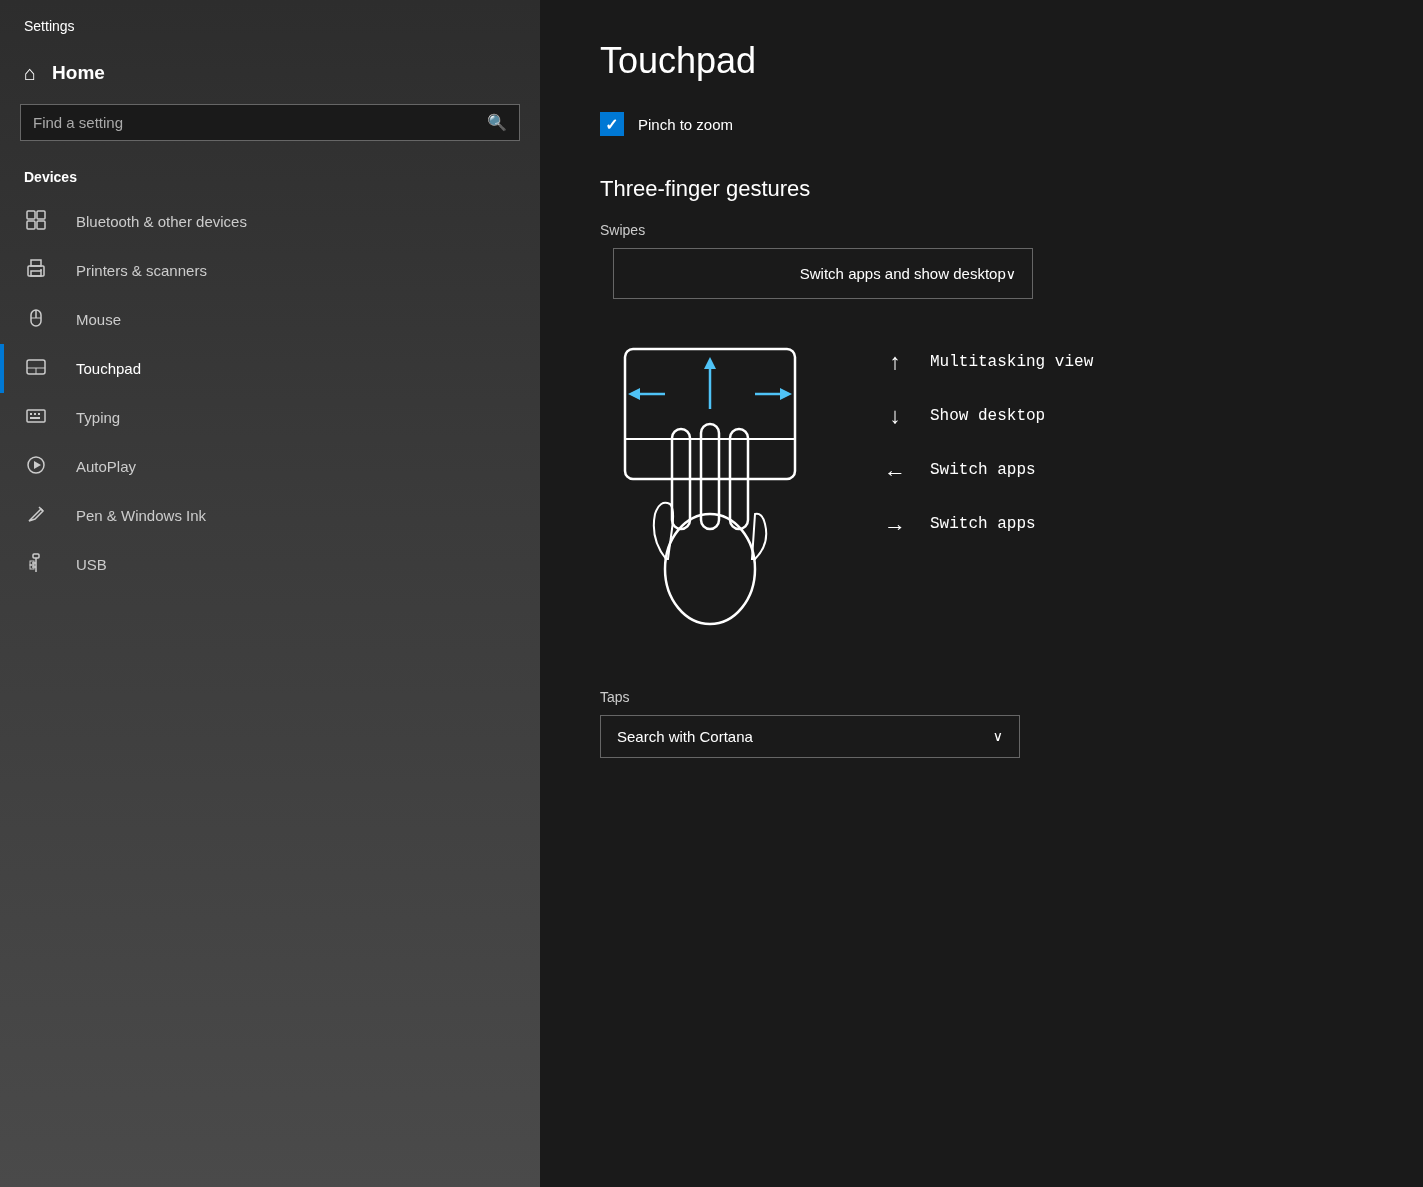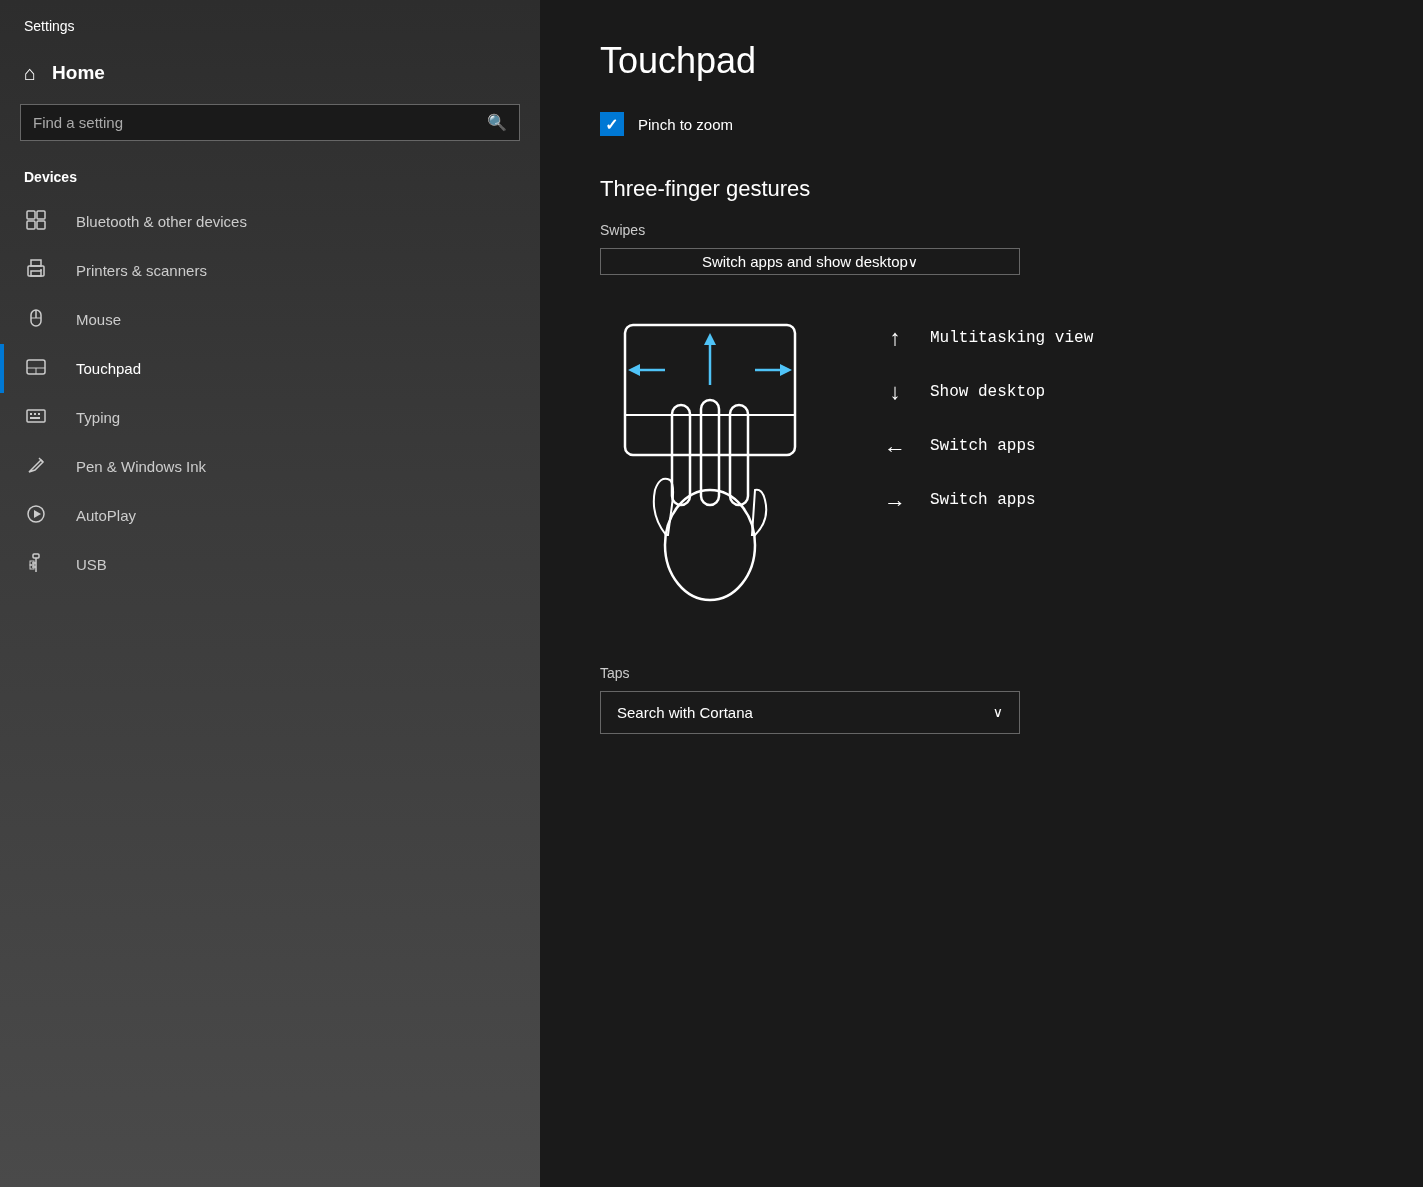--- a/index.html
+++ b/index.html
@@ -176,27 +176,28 @@
     .sub-label {
       font-size: 14px;
       color: #cccccc;
       margin-bottom: 10px;
     }
 
     
     .dropdown {
       display: flex;
       align-items: center;
-      justify-content: center;
+      justify-content: flex-end;
       border: 1px solid #666;
-      padding: 4px 16px;
+      padding: 16px 16px;
       width: 420px;
       cursor: pointer;
       margin-bottom: 30px;
       background: transparent;
+      margin-left: 13px;
     }
 
     .dropdown-text {
       font-size: 15px;
       color: #ffffff;
     }
 
     .dropdown-arrow {
       font-size: 14px;
       color: #ffffff;
@@ -345,35 +346,35 @@
         <rect x="13" y="8" width="2" height="2" fill="#ccc"></rect>
         <rect x="5" y="12" width="10" height="2" fill="#ccc"></rect>
       </svg>
     </span>
     <span class="nav-label">Typing</span>
   </div>
 
   <div class="nav-item">
     <span class="nav-icon">
       <svg width="22" height="22" viewBox="0 0 22 22" fill="none">
+        <circle cx="11" cy="11" r="8" stroke="#ccc" stroke-width="1.5" fill="none"></circle>
+        <polygon points="9,7 16,11 9,15" fill="#ccc"></polygon>
+      </svg>
+    </span>
+    <span class="nav-label">AutoPlay</span>
+  </div>
+
+  <div class="nav-item">
+    <span class="nav-icon">
+      <svg width="22" height="22" viewBox="0 0 22 22" fill="none">
         <path d="M4 18L8 14L16 6L18 8L10 16L4 18Z" stroke="#ccc" stroke-width="1.5" fill="none"></path>
         <path d="M14 4L18 8" stroke="#ccc" stroke-width="1.5"></path>
       </svg>
     </span>
     <span class="nav-label">Pen &amp; Windows Ink</span>
-  </div>
-
-  <div class="nav-item">
-    <span class="nav-icon">
-      <svg width="22" height="22" viewBox="0 0 22 22" fill="none">
-        <circle cx="11" cy="11" r="8" stroke="#ccc" stroke-width="1.5" fill="none"></circle>
-        <polygon points="9,7 16,11 9,15" fill="#ccc"></polygon>
-      </svg>
-    </span>
-    <span class="nav-label">AutoPlay</span>
   </div>
 
   <div class="nav-item">
     <span class="nav-icon">
       <svg width="22" height="22" viewBox="0 0 22 22" fill="none">
         <rect x="8" y="2" width="6" height="4" rx="1" stroke="#ccc" stroke-width="1.5" fill="none"></rect>
         <line x1="11" y1="6" x2="11" y2="20" stroke="#ccc" stroke-width="1.5"></line>
         <line x1="7" y1="11" x2="11" y2="11" stroke="#ccc" stroke-width="1.5"></line>
         <line x1="7" y1="15" x2="11" y2="15" stroke="#ccc" stroke-width="1.5"></line>
         <rect x="5" y="9" width="4" height="4" stroke="#ccc" stroke-width="1" fill="none"></rect>

